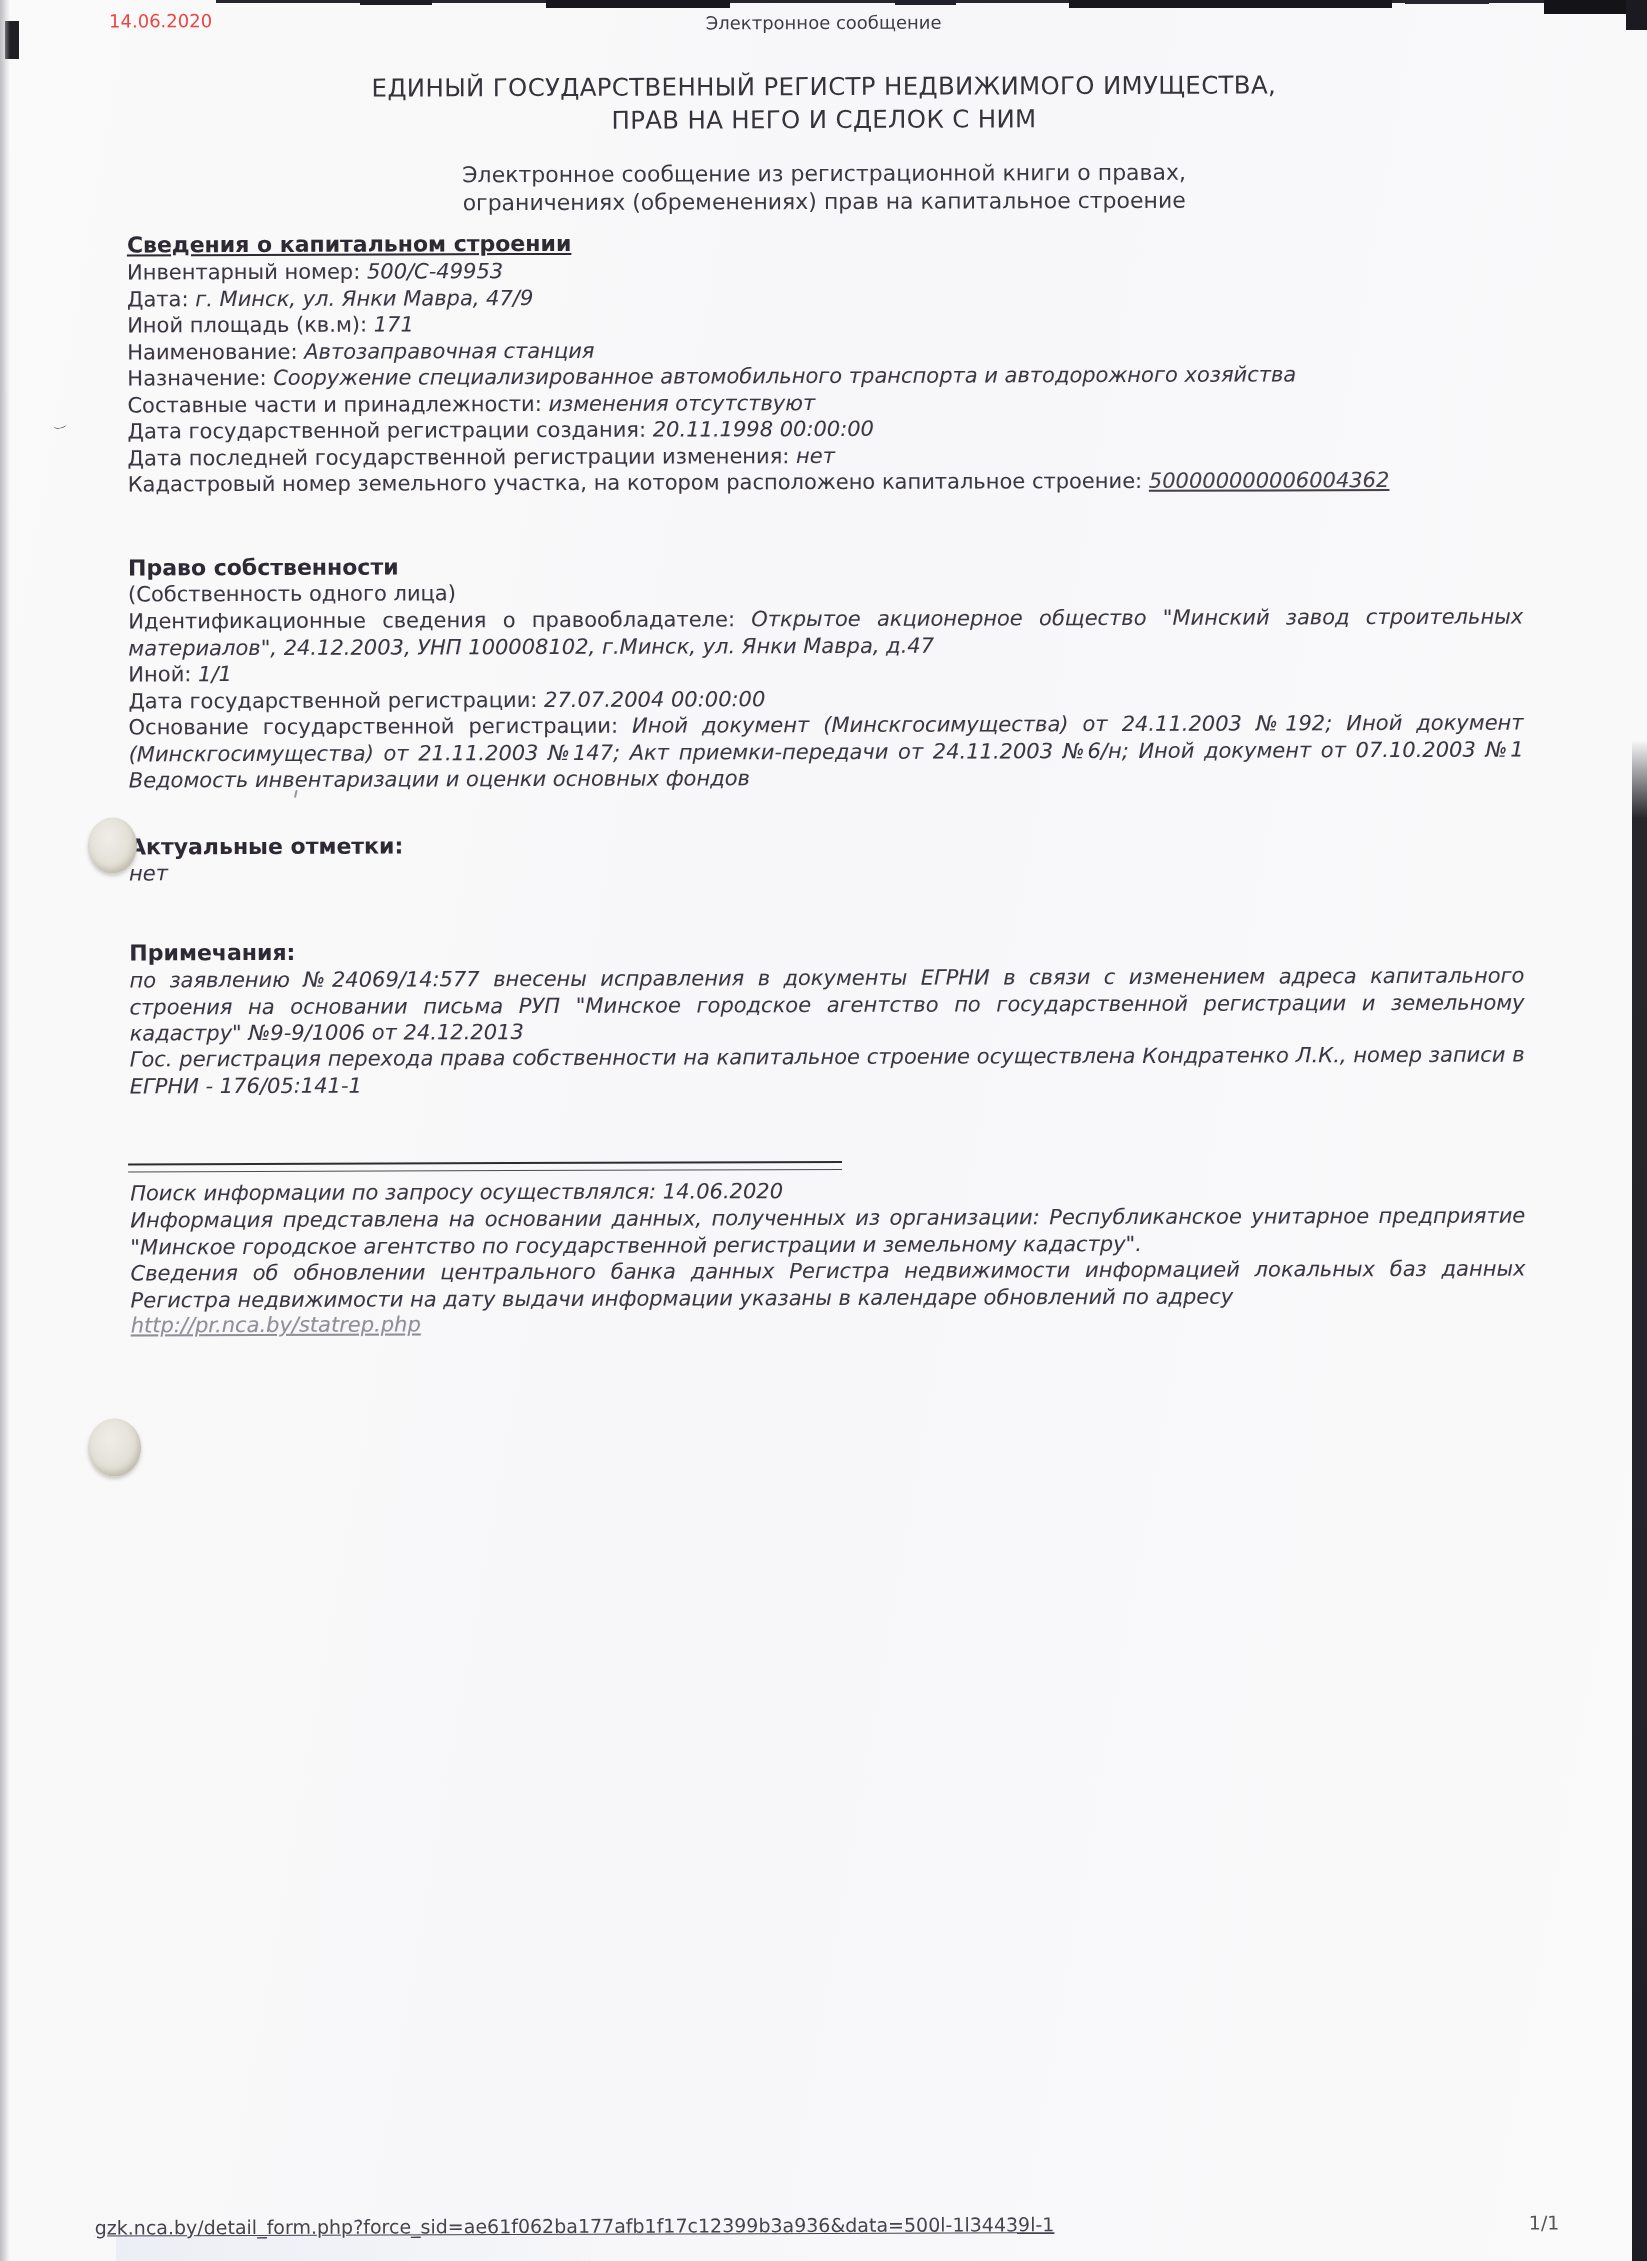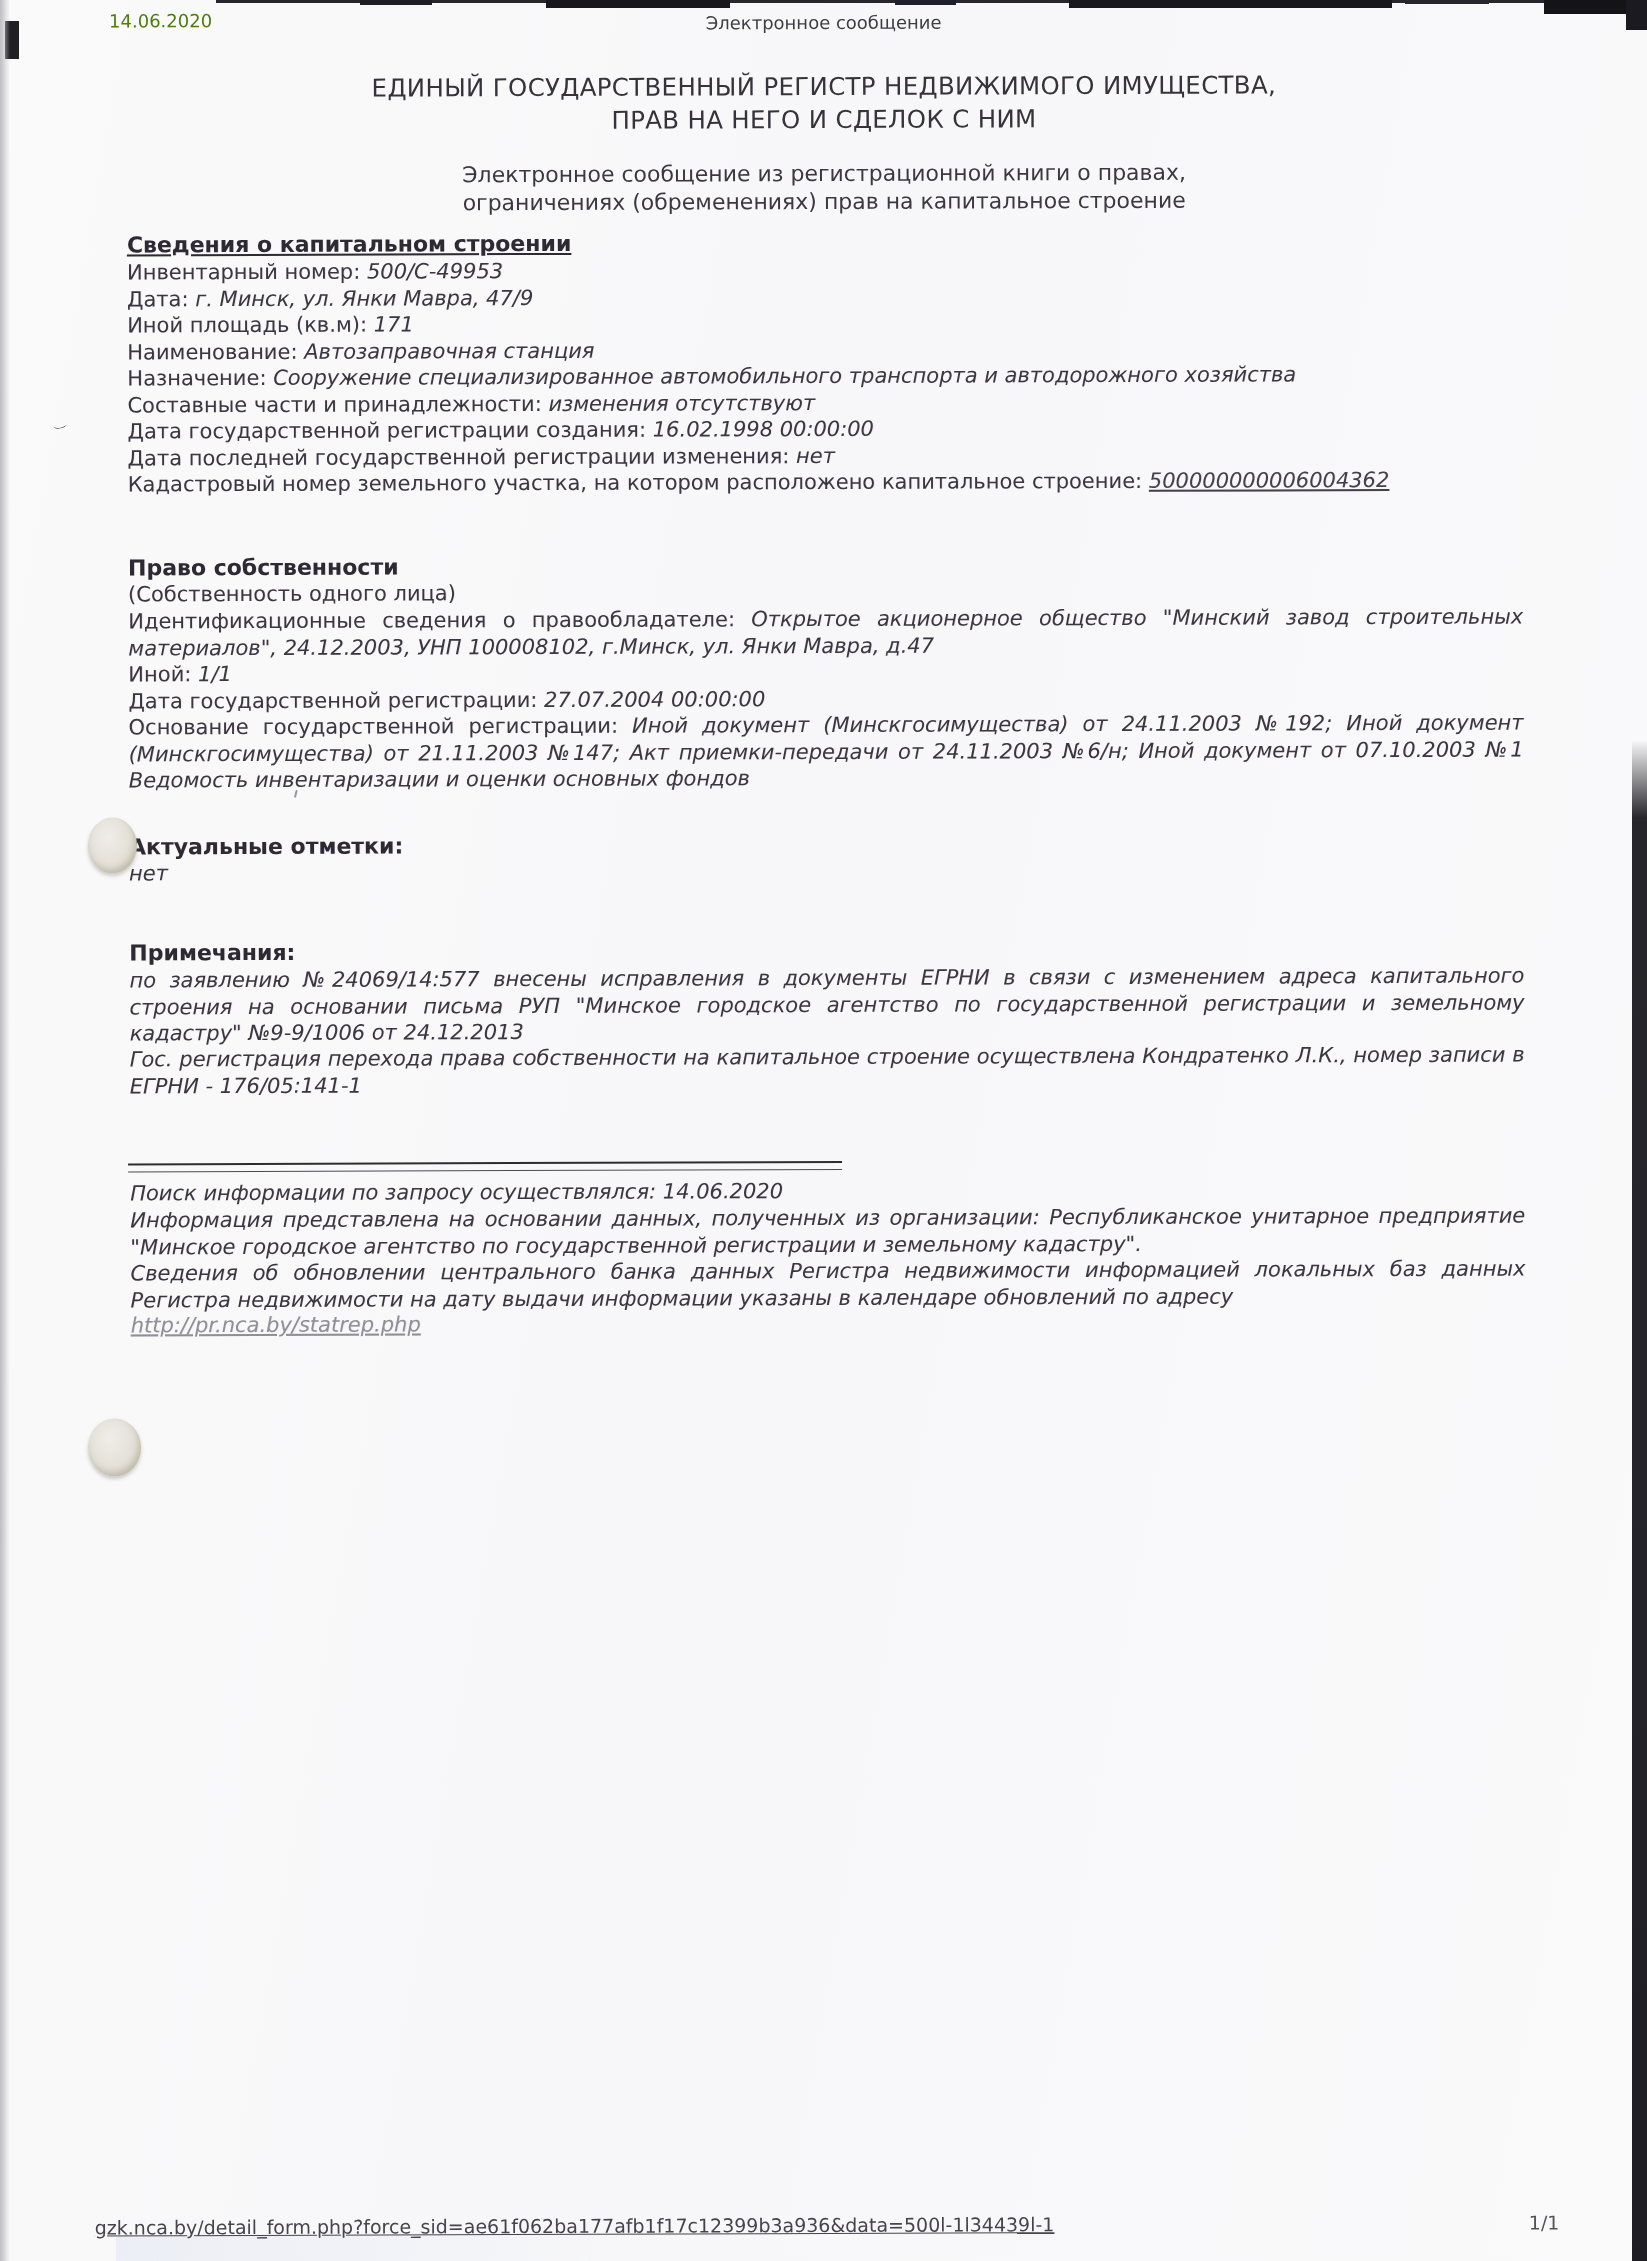--- a/index.html
+++ b/index.html
@@ -12,21 +12,21 @@
   .paper{
     position:absolute;inset:0;
     background:linear-gradient(100deg,#fbfafa 0%,#f7f7f9 45%,#fafafb 100%);
   }
   
   .content{
     position:absolute;left:0;top:0;width:1647px;height:2261px;
     transform:rotate(-0.2deg);transform-origin:824px 0;
   }
   .abs{position:absolute;}
-  .t-small{font-size:18px;color:#4d7c0f;}
+  .t-small{font-size:18px;color:#ef4444;}
   .doc-type{left:0;top:11.6px;width:1647px;text-align:center;font-size:18px;color:#3f3c44;}
   .title{left:0;width:1647px;text-align:center;font-size:24.5px;color:#37333b;letter-spacing:0.3px;}
   .subtitle{left:0;width:1647px;text-align:center;font-size:22px;color:#3c3841;}
   .body-block{left:126px;width:1395px;font-size:21px;line-height:26.5px;
     text-shadow:0.6px 0 0 rgba(110,60,130,.14);}
   .row{min-height:26.5px;}
   .just{text-align:justify;}
   .v{font-style:italic;}
   .hd{font-size:22px;font-weight:bold;color:#2e2a33;}
   .u{text-decoration:underline;}
@@ -90,21 +90,21 @@
   <div class="abs subtitle" style="top:189px;">ограничениях (обременениях) прав на капитальное строение</div>
 
   <div class="abs body-block hd u" style="top:230px;">Сведения о капитальном строении</div>
   <div class="abs body-block" style="top:257px;">
     <div class="row"><span>Инвентарный номер:</span> <span class="v">500/С-49953</span></div>
     <div class="row"><span>Дата:</span> <span class="v">г. Минск, ул. Янки Мавра, 47/9</span></div>
     <div class="row"><span>Иной площадь (кв.м):</span> <span class="v">171</span></div>
     <div class="row"><span>Наименование:</span> <span class="v">Автозаправочная станция</span></div>
     <div class="row"><span>Назначение:</span> <span class="v">Сооружение специализированное автомобильного транспорта и автодорожного хозяйства</span></div>
     <div class="row"><span>Составные части и принадлежности:</span> <span class="v">изменения отсутствуют</span></div>
-    <div class="row"><span>Дата государственной регистрации создания:</span> <span class="v">16.02.1998 00:00:00</span></div>
+    <div class="row"><span>Дата государственной регистрации создания:</span> <span class="v">20.11.1998 00:00:00</span></div>
     <div class="row"><span>Дата последней государственной регистрации изменения:</span> <span class="v">нет</span></div>
     <div class="row"><span>Кадастровый номер земельного участка, на котором расположено капитальное строение:</span> <span class="v link-dark">500000000006004362</span></div>
   </div>
 
   <div class="abs body-block hd" style="top:553px;">Право собственности</div>
   <div class="abs body-block" style="top:579px;">(Собственность одного лица)</div>
   <div class="abs body-block" style="top:606px;">
     <div class="row just"><span>Идентификационные сведения о правообладателе:</span> <span class="v">Открытое акционерное общество "Минский завод строительных материалов", 24.12.2003, УНП 100008102, г.Минск, ул. Янки Мавра, д.47</span></div>
     <div class="row"><span>Иной:</span> <span class="v">1/1</span></div>
     <div class="row"><span>Дата государственной регистрации:</span> <span class="v">27.07.2004 00:00:00</span></div>

